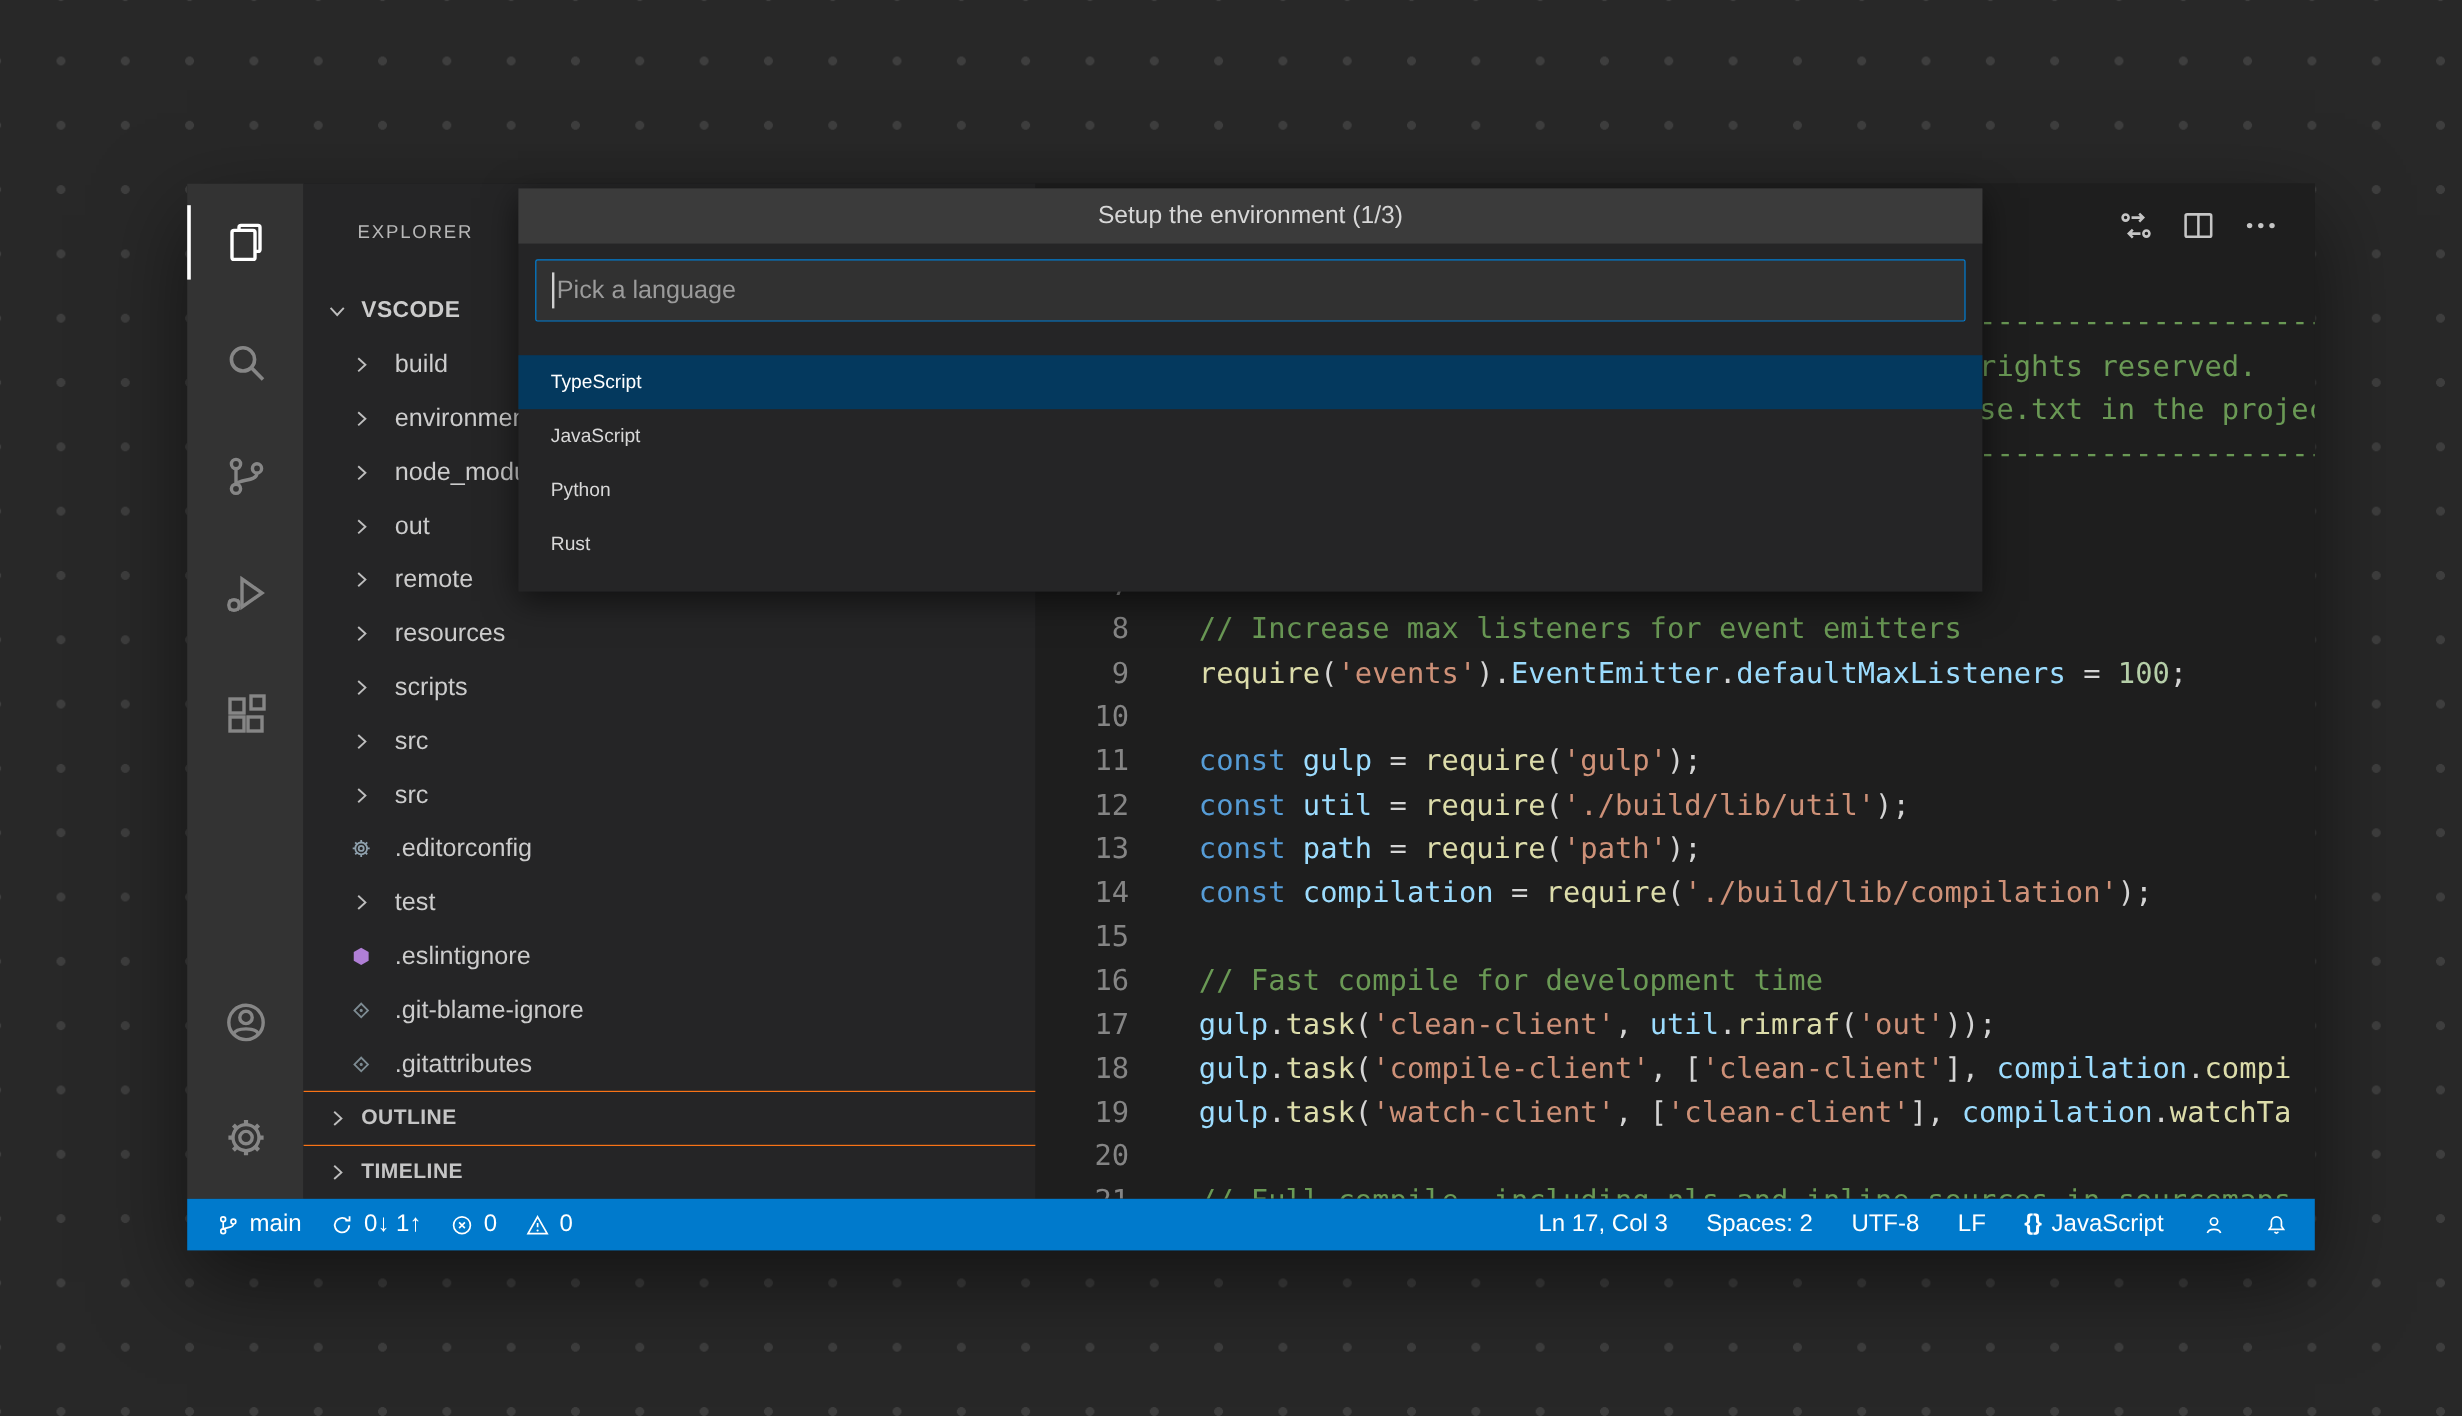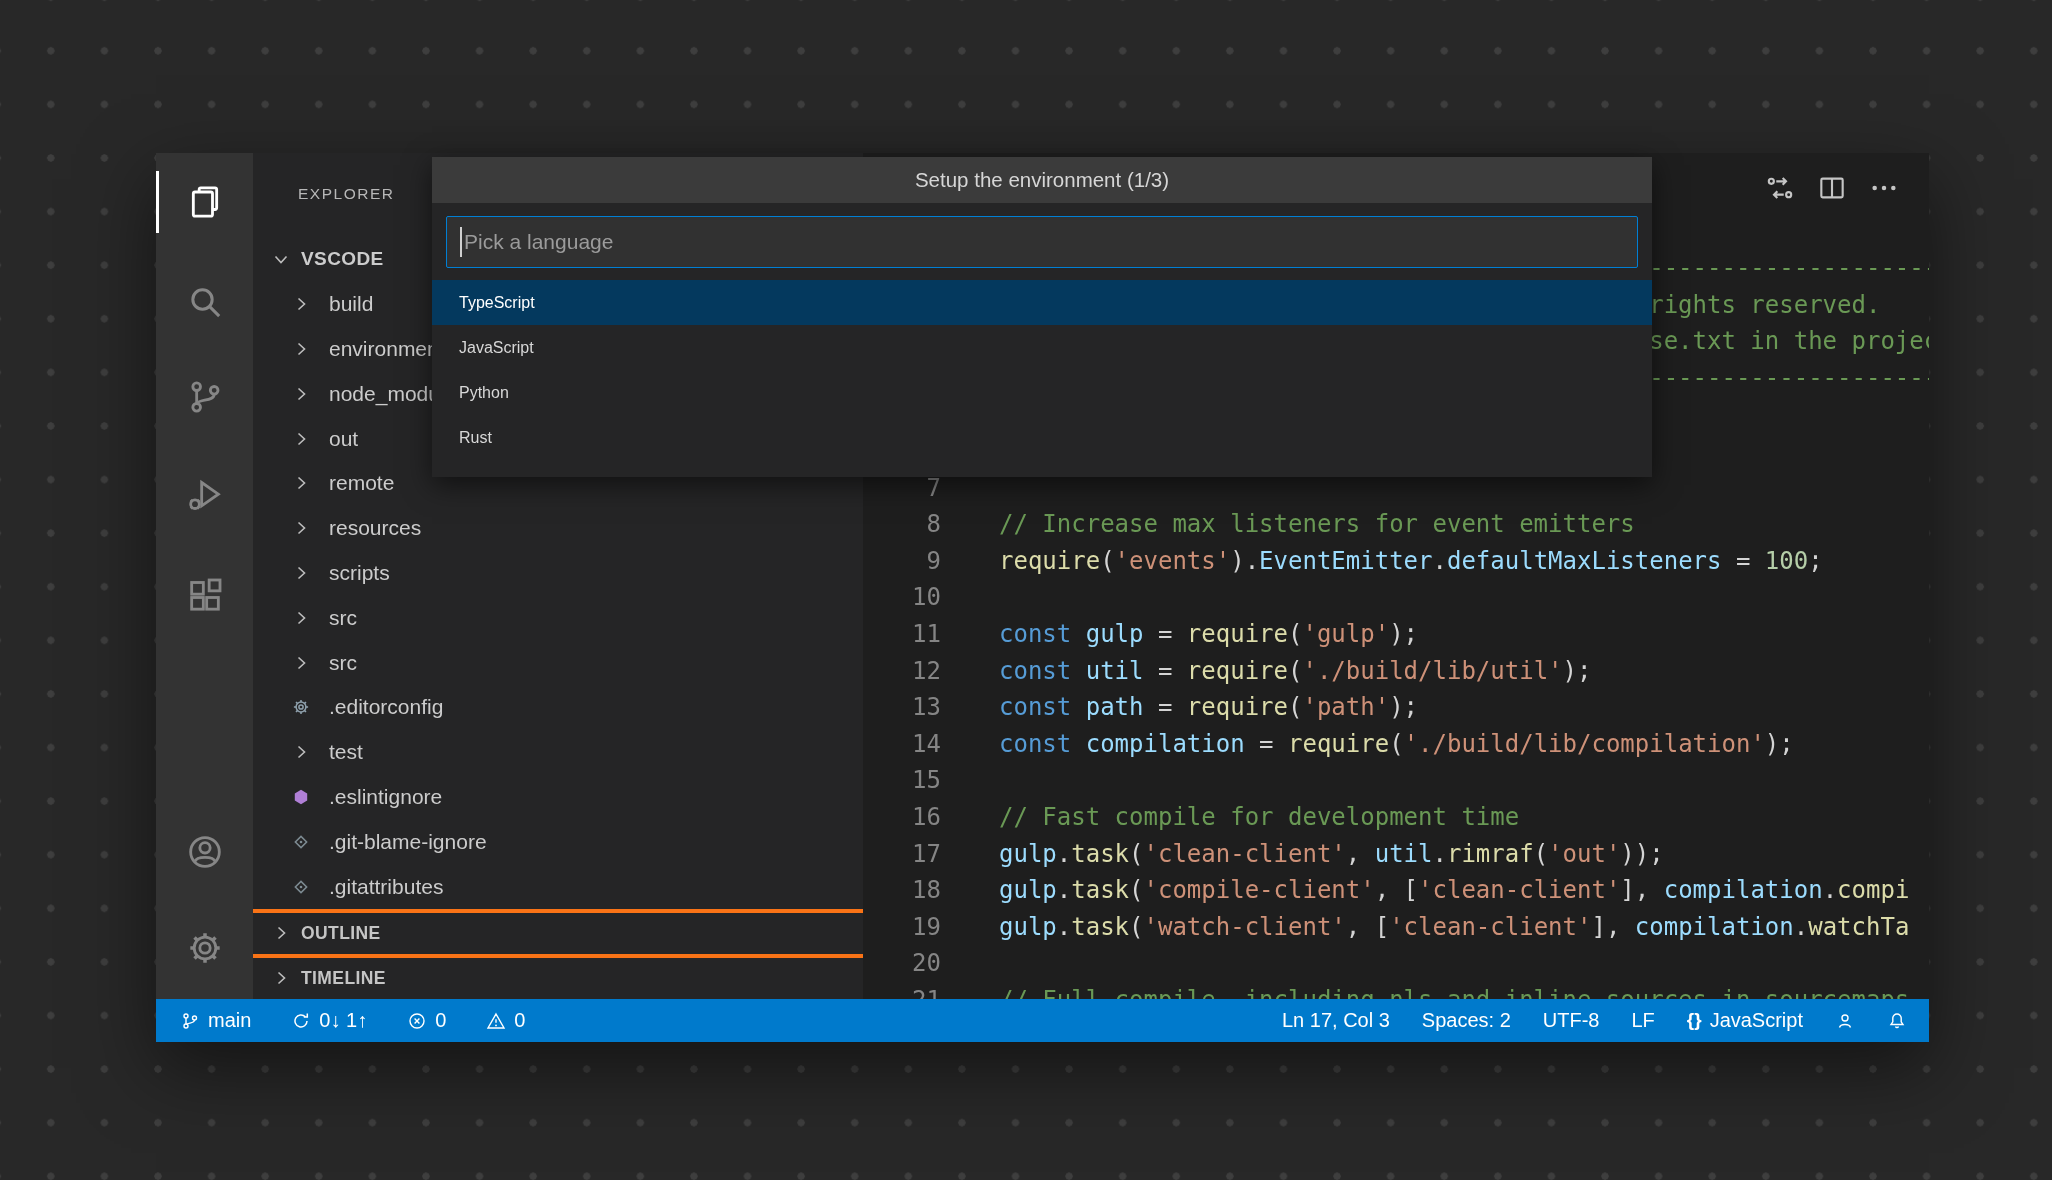--- a/index.html
+++ b/index.html
@@ -22,48 +22,48 @@
   .act-item.active::before{content:"";position:absolute;left:0;top:50%;transform:translateY(-50%);width:3px;height:62px;background:#fff}
   
   .sidebar{position:absolute;left:97px;top:0;bottom:43px;width:610px;background:var(--sidebarBg,#252526);color:#cccccc}
   .sidebar-title{position:absolute;left:45px;top:32px;font-size:15.5px;letter-spacing:1.5px;color:#b8b8b8}
   .rows{position:absolute;top:84px;left:0;right:0}
   .row{height:44.8px;display:flex;align-items:center;font-size:21px;color:#cccccc;cursor:pointer;box-sizing:border-box}
   .row .slot{width:24px;display:flex;align-items:center;justify-content:center;margin-right:16px;flex:none;color:#bdbdbd}
   .row.root,.row.section{padding-left:16px;font-weight:700;letter-spacing:.4px}
   .row.root{font-size:19px}
   .row.root .slot,.row.section .slot{margin-right:8px}
-  .row.section{font-size:17.5px;color:#c5c5c5;border-top:4px solid #f97316}
+  .row.section{font-size:17.5px;color:#c5c5c5;border-top:1px solid #f97316}
   .row.folder,.row.file{padding-left:36px}
   .lbl{white-space:nowrap}
   
   .editor{position:absolute;left:707px;top:0;right:0;bottom:43px;background:var(--editorBg,#1e1e1e);overflow:hidden}
   .ed-toolbar{position:absolute;top:16px;right:26px;display:flex;gap:14px;color:#c5c5c5}
   .ed-btn{width:38px;height:38px;display:flex;align-items:center;justify-content:center;cursor:pointer}
   .code{position:absolute;top:97px;left:0;right:0;bottom:0;font-family:"DejaVu Sans Mono",monospace;font-size:24px;line-height:36.6px;white-space:pre;overflow:hidden}
   .cline{display:flex;height:36.6px}
   .ln{width:78px;text-align:right;color:#858585;flex:none}
   .ltext{padding-left:58px}
   .tok-com{color:var(--tokenCom,#6a9955)} .tok-str{color:var(--tokenStr,#ce9178)}
   .tok-kw{color:var(--tokenKw,#569cd6)}  .tok-fn{color:var(--tokenFn,#dcdcaa)}
   .tok-var{color:var(--tokenVar,#9cdcfe)}.tok-num{color:var(--tokenNum,#b5cea8)}
   .tok-pun{color:var(--tokenPun,#d4d4d4)}
   
   .statusbar{position:absolute;left:0;right:0;bottom:0;height:43px;background:var(--statusBar,#007acc);
     display:flex;justify-content:space-between;align-items:center;padding:0 22px 0 24px;color:#fff;font-size:20px}
-  .sb-left{display:flex;gap:40px;align-items:flex-start}
+  .sb-left{display:flex;gap:24px;align-items:flex-start}
   .sb-right{display:flex;gap:32px;align-items:center}
   .sb-item{display:flex;align-items:center;gap:8px;cursor:pointer;white-space:nowrap}
   .sb-glyph{font-size:19px;font-weight:700;position:relative;top:-1px}
   
   .quickpick{position:absolute;left:432px;top:157px;width:1220px;background:var(--quickpickBg,#252526);
     box-shadow:0 8px 26px rgba(0,0,0,.55);z-index:10}
   .qp-header{height:46px;background:var(--quickpickHeaderBg,#3b3b3b);display:flex;align-items:center;justify-content:center;
     color:#d6d6d6;font-size:20.5px}
-  .qp-input-wrap{margin:13px 14px 12px;position:relative}
+  .qp-input-wrap{margin:13px 14px 28px;position:relative}
   .qp-input{width:100%;box-sizing:border-box;height:52px;background:#313131;border:1.6px solid var(--inputBorder,#007fd4);
     border-radius:2px;color:#cccccc;font-size:21px;padding:0 12px 0 17px;outline:none;font-family:"Liberation Sans",sans-serif}
   .qp-input::placeholder{color:#9b9b9b}
   .qp-caret{position:absolute;left:14px;top:11px;width:2px;height:30px;background:#d0d0d0}
   .qp-list{padding-bottom:17px}
   .opt{height:45px;display:flex;align-items:center;padding-left:27px;font-size:16px;color:#d8d8d8;cursor:pointer}
   .opt.selected{background:var(--listSelection,#04395e);color:#ffffff}
   .icon{display:inline-flex;align-items:center;justify-content:center;line-height:0}
 </style>
 </head>

